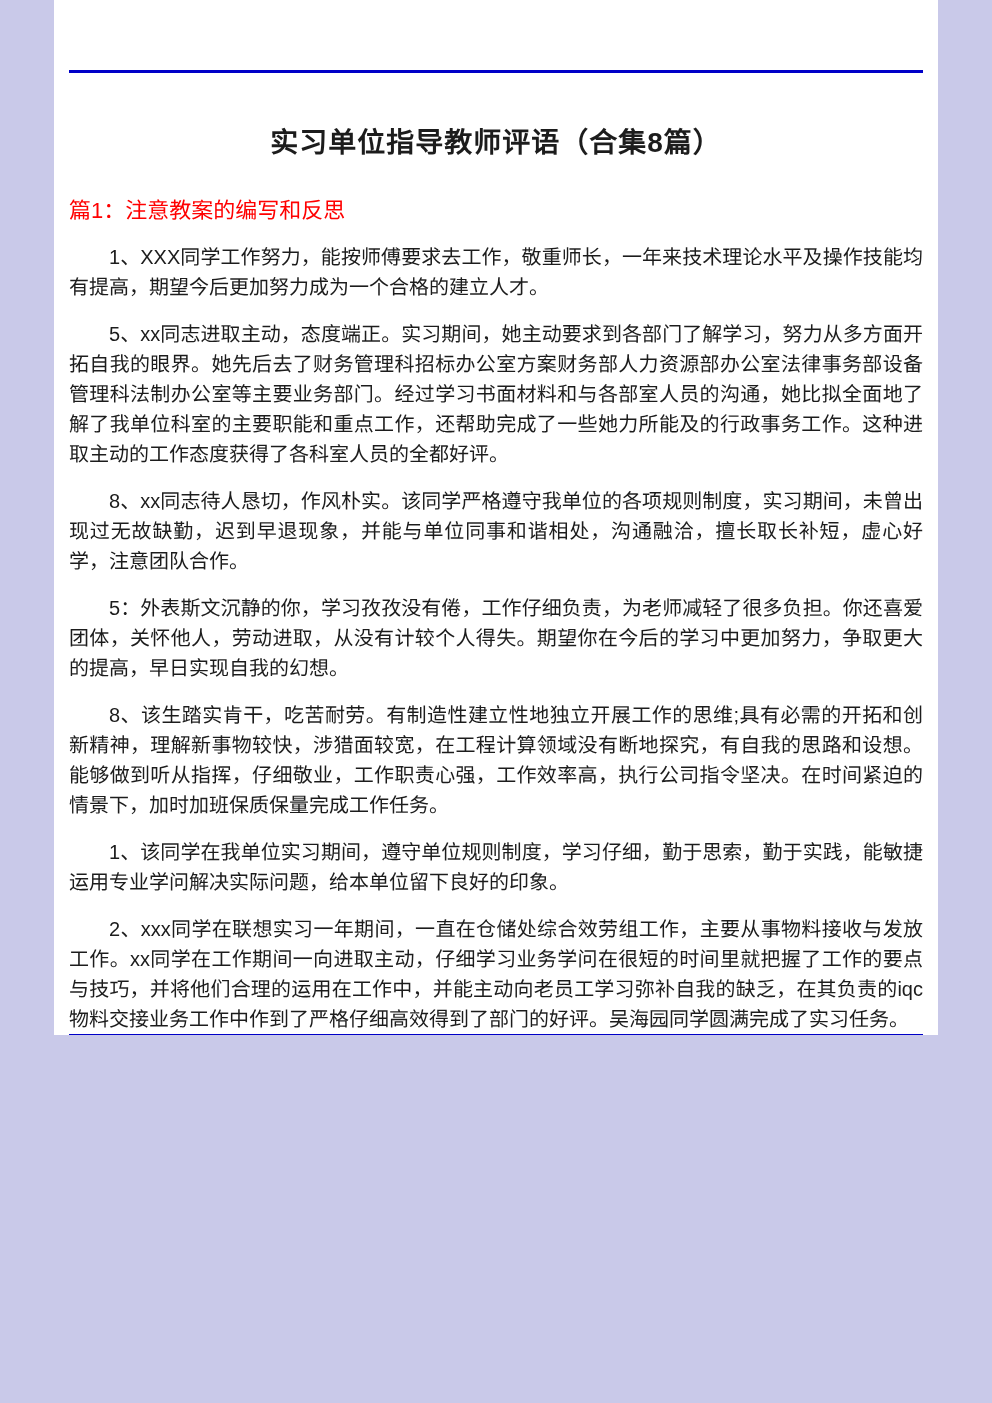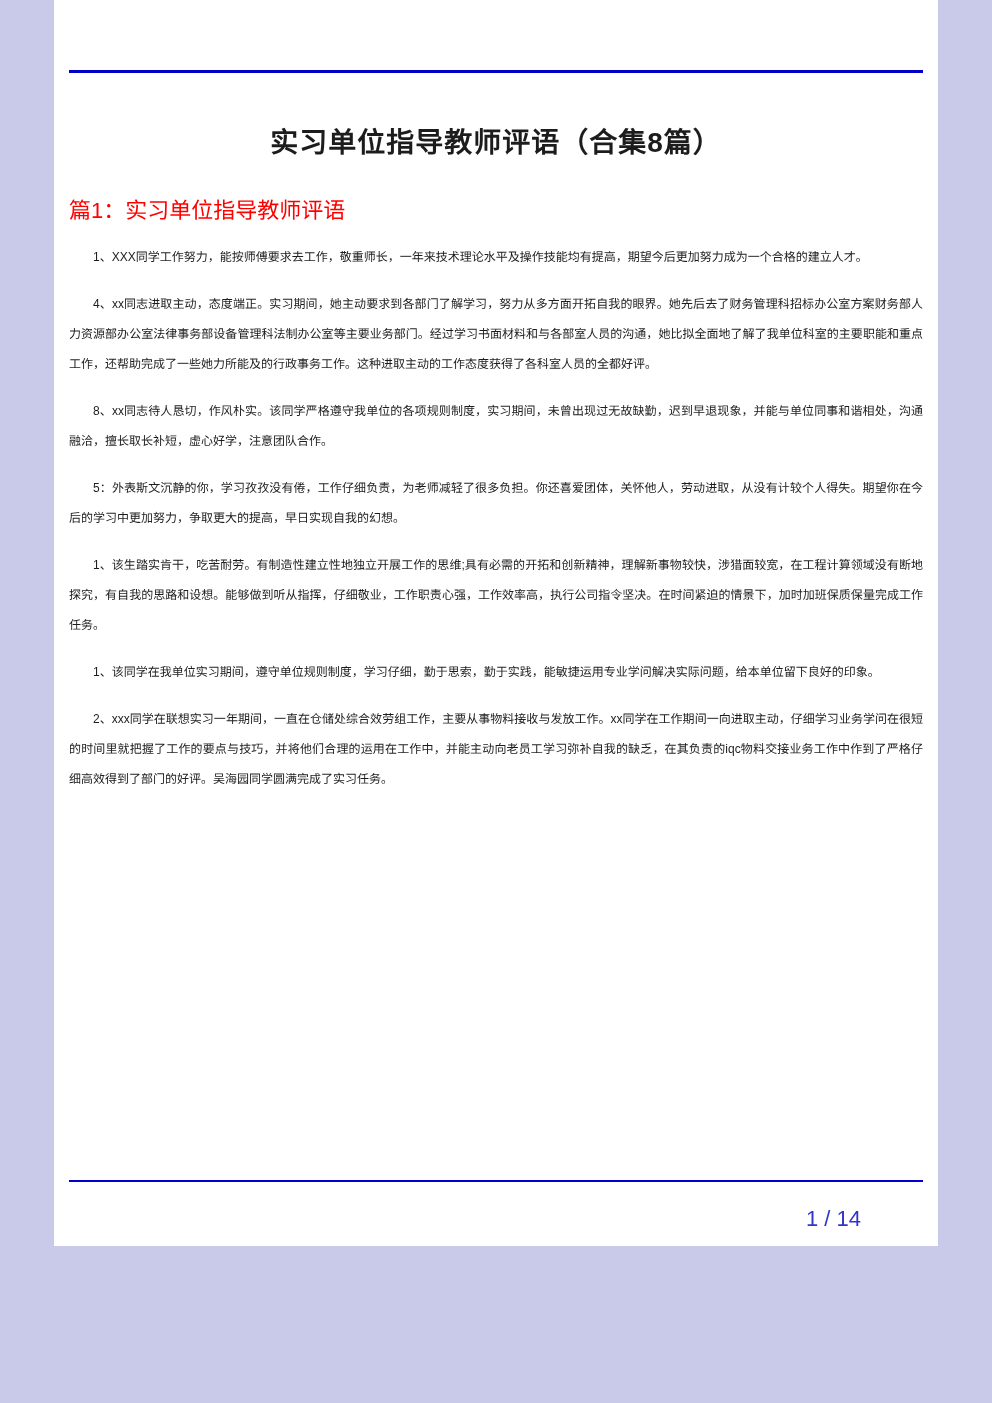--- a/index.html
+++ b/index.html
@@ -16,21 +16,21 @@
     padding: 0;
   }
   body {
     width: 992px;
     height: 1403px;
     background: var(--page-background);
     font-family: "Liberation Sans", "DejaVu Sans", sans-serif;
   }
   .page {
     width: 884px;
-    height: 1246px;
+    height: 1035px;
     margin: 0 auto;
     background: var(--paper);
     padding: 70px 15px 0 15px;
     display: flex;
     flex-direction: column;
     overflow: hidden;
   }
   .top-rule {
     height: 3px;
     background: var(--rule);
@@ -47,21 +47,21 @@
   }
   .section-heading {
     margin: 36px 0 0 0;
     font-size: 22px;
     line-height: 28px;
     font-weight: 400;
     color: var(--heading);
   }
   .para {
     margin: 17px 0 0 0;
-    font-size: 12px;
+    font-size: 20px;
     line-height: 30px;
     color: var(--text);
     text-indent: 2em;
     text-align: justify;
   }
   .page-footer {
     margin-top: auto;
     flex: 0 0 auto;
   }
   .bottom-rule {
@@ -76,27 +76,27 @@
   }
 </style>
 </head>
 <body>
 
 <div class="page">
   <div class="top-rule"></div>
 
   <h1 class="doc-title">实习单位指导教师评语（合集8篇）</h1>
 
-  <h2 class="section-heading">篇1：实习单位指导教师评语</h2>
+  <h2 class="section-heading">篇1：注意教案的编写和反思</h2>
 
   <p class="para">1、XXX同学工作努力，能按师傅要求去工作，敬重师长，一年来技术理论水平及操作技能均有提高，期望今后更加努力成为一个合格的建立人才。</p>
-  <p class="para">4、xx同志进取主动，态度端正。实习期间，她主动要求到各部门了解学习，努力从多方面开拓自我的眼界。她先后去了财务管理科招标办公室方案财务部人力资源部办公室法律事务部设备管理科法制办公室等主要业务部门。经过学习书面材料和与各部室人员的沟通，她比拟全面地了解了我单位科室的主要职能和重点工作，还帮助完成了一些她力所能及的行政事务工作。这种进取主动的工作态度获得了各科室人员的全都好评。</p>
+  <p class="para">5、xx同志进取主动，态度端正。实习期间，她主动要求到各部门了解学习，努力从多方面开拓自我的眼界。她先后去了财务管理科招标办公室方案财务部人力资源部办公室法律事务部设备管理科法制办公室等主要业务部门。经过学习书面材料和与各部室人员的沟通，她比拟全面地了解了我单位科室的主要职能和重点工作，还帮助完成了一些她力所能及的行政事务工作。这种进取主动的工作态度获得了各科室人员的全都好评。</p>
   <p class="para">8、xx同志待人恳切，作风朴实。该同学严格遵守我单位的各项规则制度，实习期间，未曾出现过无故缺勤，迟到早退现象，并能与单位同事和谐相处，沟通融洽，擅长取长补短，虚心好学，注意团队合作。</p>
   <p class="para">5：外表斯文沉静的你，学习孜孜没有倦，工作仔细负责，为老师减轻了很多负担。你还喜爱团体，关怀他人，劳动进取，从没有计较个人得失。期望你在今后的学习中更加努力，争取更大的提高，早日实现自我的幻想。</p>
-  <p class="para">1、该生踏实肯干，吃苦耐劳。有制造性建立性地独立开展工作的思维;具有必需的开拓和创新精神，理解新事物较快，涉猎面较宽，在工程计算领域没有断地探究，有自我的思路和设想。能够做到听从指挥，仔细敬业，工作职责心强，工作效率高，执行公司指令坚决。在时间紧迫的情景下，加时加班保质保量完成工作任务。</p>
+  <p class="para">8、该生踏实肯干，吃苦耐劳。有制造性建立性地独立开展工作的思维;具有必需的开拓和创新精神，理解新事物较快，涉猎面较宽，在工程计算领域没有断地探究，有自我的思路和设想。能够做到听从指挥，仔细敬业，工作职责心强，工作效率高，执行公司指令坚决。在时间紧迫的情景下，加时加班保质保量完成工作任务。</p>
   <p class="para">1、该同学在我单位实习期间，遵守单位规则制度，学习仔细，勤于思索，勤于实践，能敏捷运用专业学问解决实际问题，给本单位留下良好的印象。</p>
   <p class="para">2、xxx同学在联想实习一年期间，一直在仓储处综合效劳组工作，主要从事物料接收与发放工作。xx同学在工作期间一向进取主动，仔细学习业务学问在很短的时间里就把握了工作的要点与技巧，并将他们合理的运用在工作中，并能主动向老员工学习弥补自我的缺乏，在其负责的iqc物料交接业务工作中作到了严格仔细高效得到了部门的好评。吴海园同学圆满完成了实习任务。</p>
 
   <div class="page-footer">
     <div class="bottom-rule"></div>
     <div class="page-number">1 / 14</div>
   </div>
 </div>
 
 </body></html>

